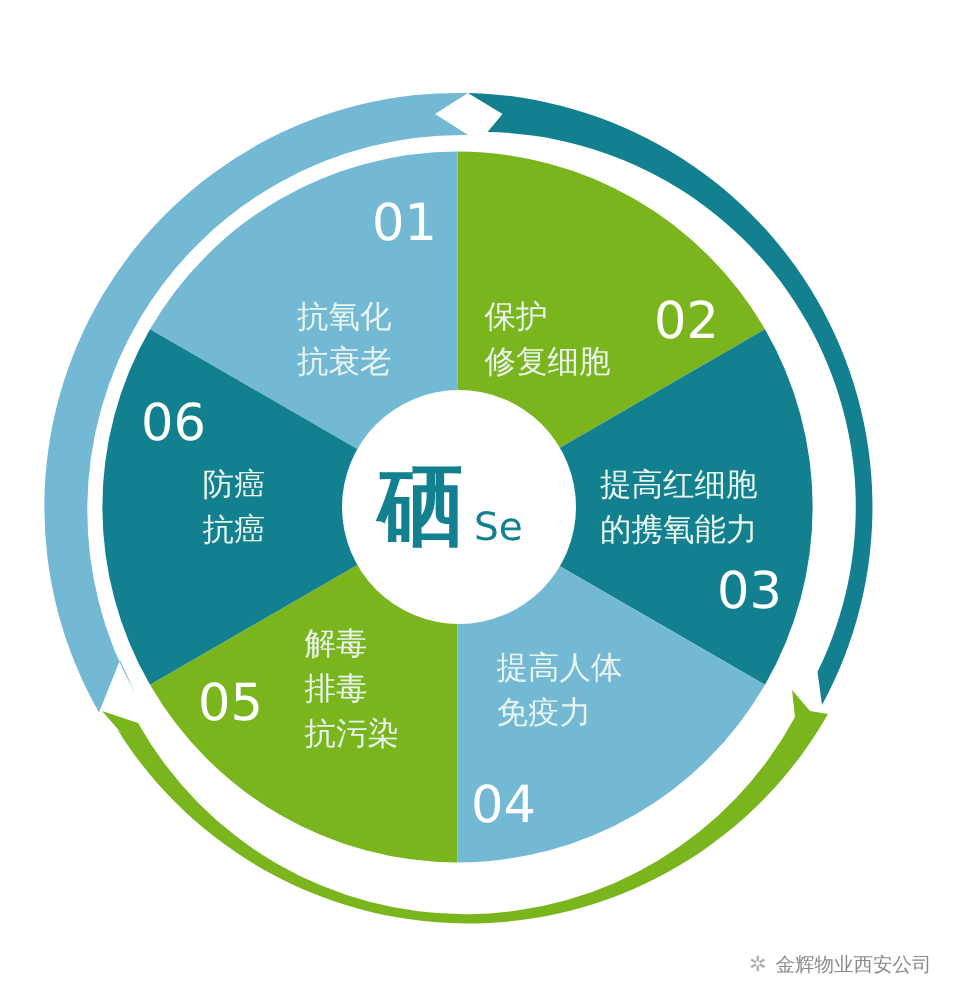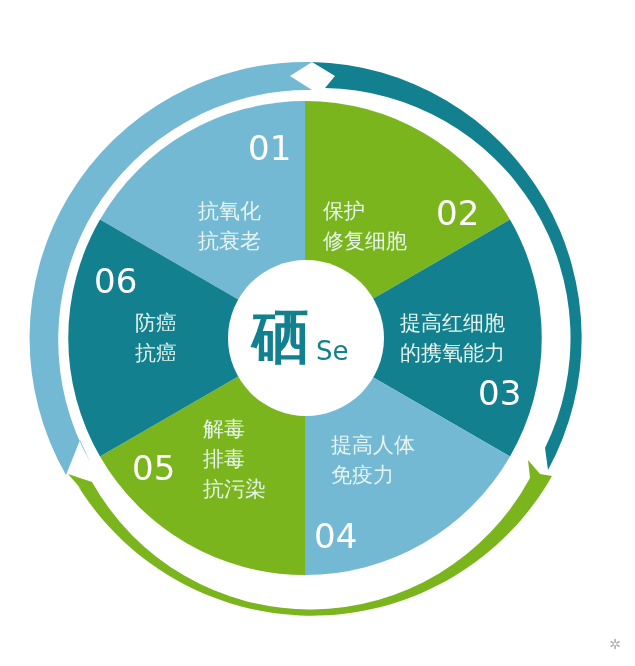--- a/index.html
+++ b/index.html
@@ -79,13 +79,14 @@
   <text class="lbl" x="203" y="466">排毒</text>
   <text class="lbl" x="203" y="496">抗污染</text>
 
   <text class="num" x="94" y="293">06</text>
   <text class="lbl" x="135" y="330">防癌</text>
   <text class="lbl" x="135" y="360">抗癌</text>
 </svg>
 
 <div class="footer">
   <span class="icon">✲</span>
+  <span>金辉物业西安公司</span>
 </div>
 
 </body></html>

